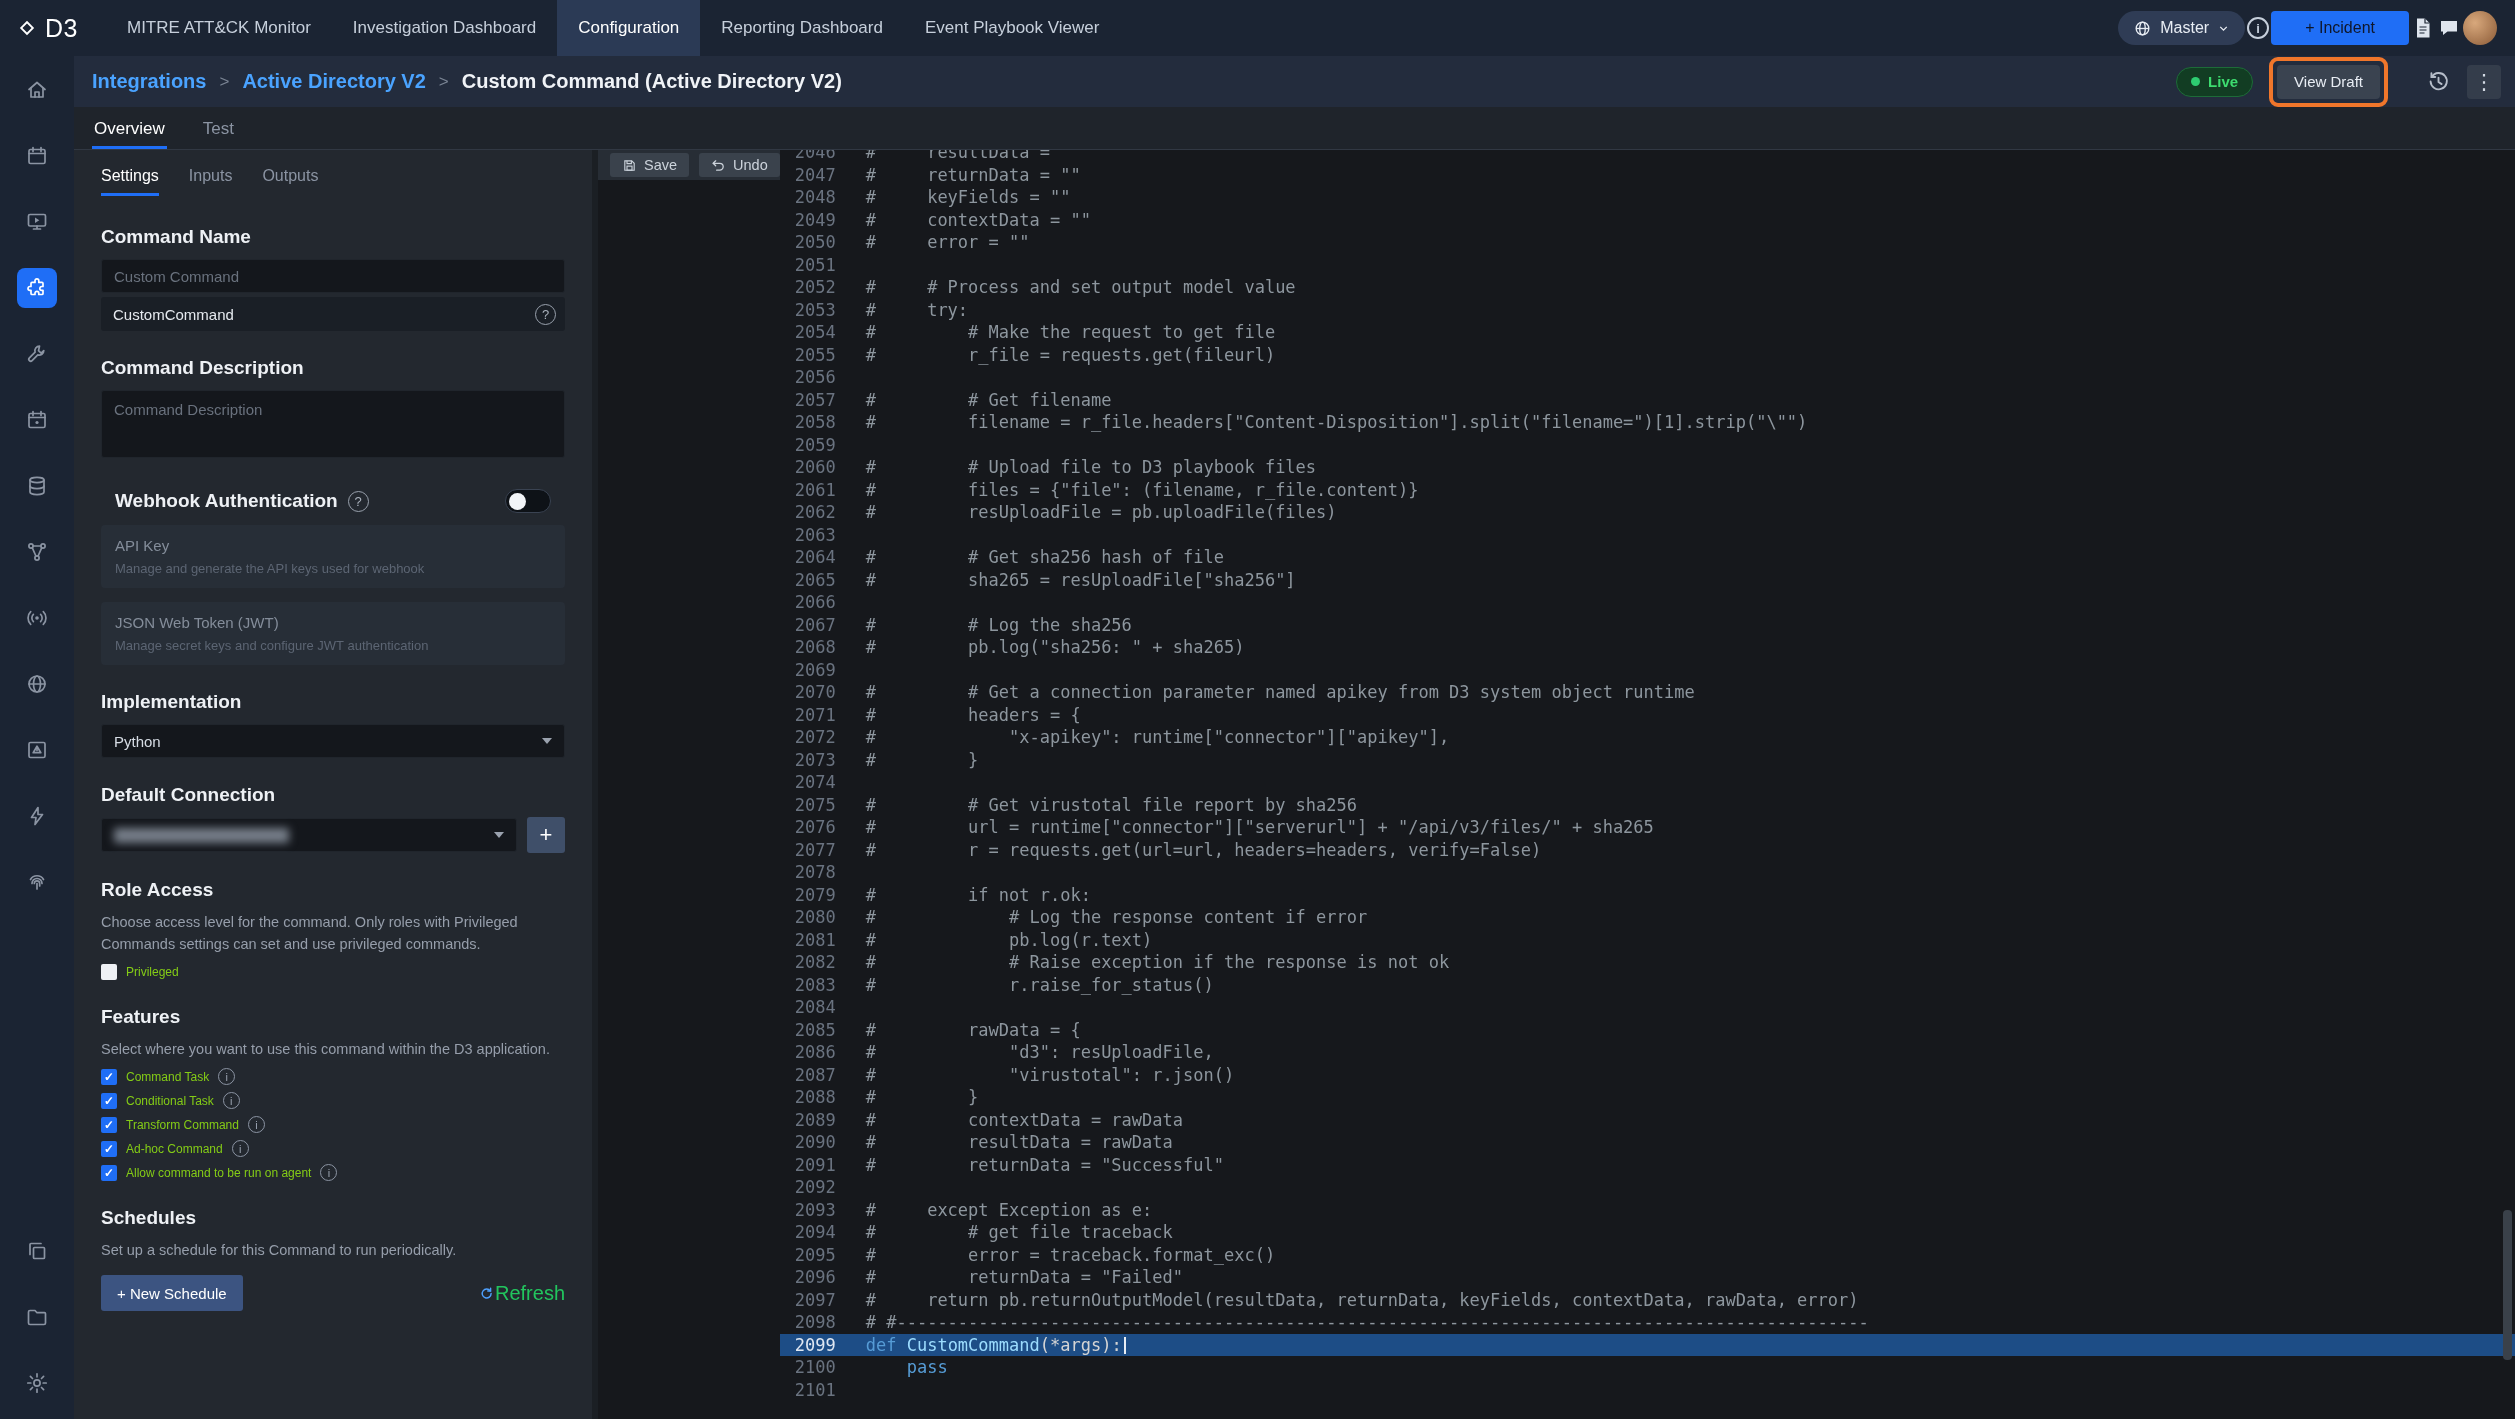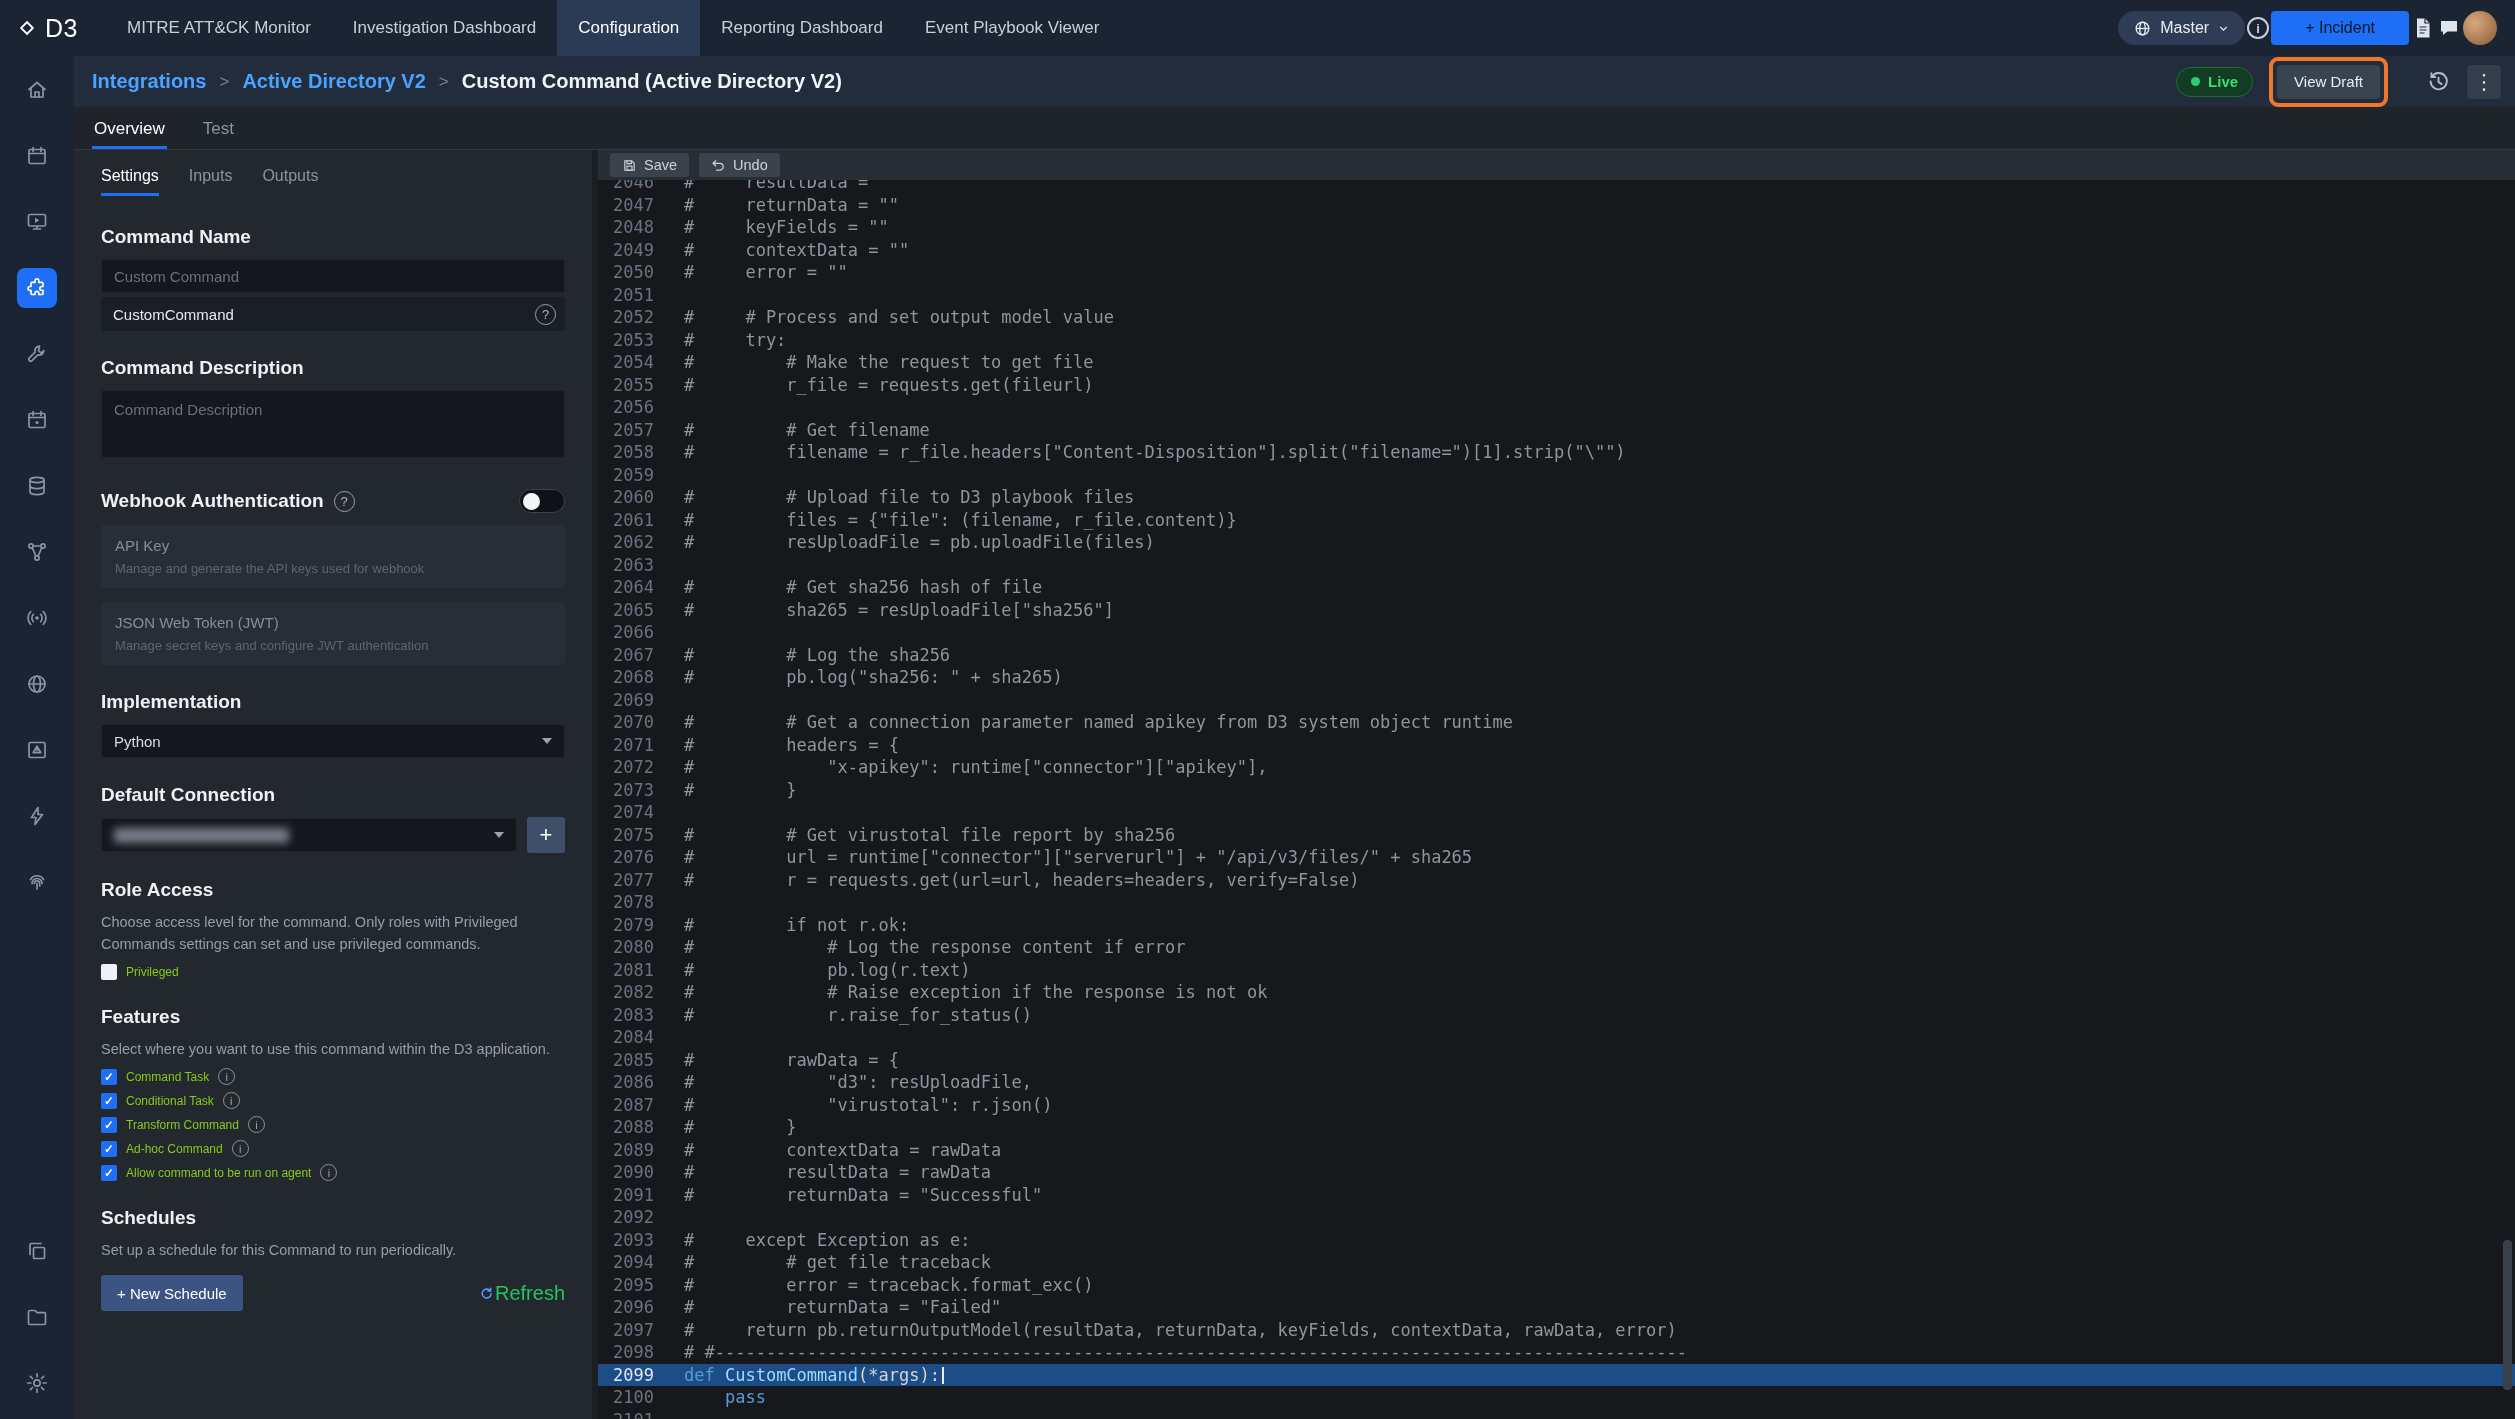--- a/index.html
+++ b/index.html
@@ -55,21 +55,21 @@
   .panel{width:524px;flex:none;background:#23282f;border-right:6px solid #1b1f24;padding:0 27px;overflow:hidden}
   .subtabs{display:flex;gap:30px;padding-top:17px}
   .subtab{font-size:16px;color:#8b94a3;padding-bottom:11px;cursor:pointer}
   .subtab.active{color:#fff;border-bottom:3px solid #1f6ef6;padding-bottom:8px}
   h3.sec{font-size:19px;font-weight:700;color:#eef1f5;margin:26px 0 11px}
   .field{width:100%;height:34px;background:#14171c;border:1px solid #20252c;border-radius:3px;color:#d7dde5;font-size:15px;padding:0 12px;font-family:inherit}
   .field::placeholder{color:#69717d}
   .area{height:68px;padding:10px 12px;resize:none}
   .name-row{margin-top:4px;height:34px;background:#1a1f26;border-radius:3px;display:flex;align-items:center;padding:0 9px 0 12px;font-size:15px;color:#e6eaef}
   .help-circle{margin-left:auto;width:21px;height:21px;border-radius:50%;border:1.5px solid #99a1ad;color:#aab2bd;font-size:13px;display:flex;align-items:center;justify-content:center;cursor:pointer;flex:none}
-  .webhook-head{display:flex;align-items:center;gap:10px;margin:28px 0 12px}
+  .webhook-head{display:flex;align-items:center;gap:10px;margin:28px 14px 12px}
   .webhook-head h3{margin:0}
   .toggle{margin-left:auto;width:46px;height:24px;border-radius:12px;background:#0e1217;border:1px solid #3a4352;position:relative;cursor:pointer;flex:none}
   .knob{position:absolute;left:3px;top:2.5px;width:17px;height:17px;border-radius:50%;background:#f2f4f7}
   .card{background:#272e37;border-radius:4px;padding:12px 14px;margin-bottom:14px}
   .card-title{font-size:15px;color:#848d9a;margin-bottom:7px}
   .card-sub{font-size:13px;color:#5c6573}
   .select{height:34px;background:#14171c;border:1px solid #20252c;border-radius:3px;display:flex;align-items:center;padding:0 12px;font-size:15px;color:#d7dde5;cursor:pointer}
   .sel-caret{margin-left:auto;width:0;height:0;border-left:5px solid transparent;border-right:5px solid transparent;border-top:6px solid #9aa2ae}
   .conn-row{display:flex;gap:10px;align-items:center}
   .conn-row .select{flex:1}
@@ -79,21 +79,21 @@
   .check-row{display:flex;align-items:center;gap:9px;margin:7px 0;cursor:pointer}
   .checkbox{width:16px;height:16px;border-radius:2px;background:#eef1f5;flex:none}
   .checkbox.checked{background:#1f6ef6;color:#fff;font-size:12px;display:flex;align-items:center;justify-content:center;font-weight:700}
   .check-label{font-size:12px;color:#84cc16}
   .info-i{width:17px;height:17px;border-radius:50%;border:1.5px solid #8b94a3;color:#9aa3b0;font-size:11px;display:flex;align-items:center;justify-content:center;flex:none}
   .sched-row{display:flex;align-items:center;justify-content:space-between;margin-top:13px}
   .new-sched{height:36px;padding:0 16px;background:#3c5481;border:none;border-radius:3px;color:#fff;font-size:15px;font-family:inherit;cursor:pointer}
   .refresh{display:flex;align-items:center;color:#22c55e;font-size:20px;cursor:pointer}
 
   
-  .editorcol{flex:1;display:flex;flex-direction:column;min-width:0}
+  .editorcol{flex:1;display:flex;flex-direction:row;min-width:0}
   .edtoolbar{height:30px;background:#272d35;display:flex;align-items:center;gap:10px;padding-left:12px;flex:none}
   .tbtn{height:24px;display:flex;align-items:center;gap:7px;background:#3a424c;border:none;border-radius:3px;padding:0 12px;color:#ccd3db;font-size:14.5px;font-family:inherit;cursor:pointer}
   .editor{flex:1;background:#16181c;position:relative;overflow:hidden;font-family:"DejaVu Sans Mono",monospace;font-size:17px}
   .code-lines{margin-top:-9px}
   .code-line{display:flex;height:22.5px;line-height:22.5px;white-space:pre}
   .code-line .ln{width:66px;flex:none;text-align:right;padding-right:10px;color:#6a7380}
   .code-line .ct{padding-left:20px;color:#d4d4d4}
   .code-line .cm{color:#8d969e}
   .code-line.active{background:#1d4d86}
   .code-line.active .ln{color:#dfe7f2}

